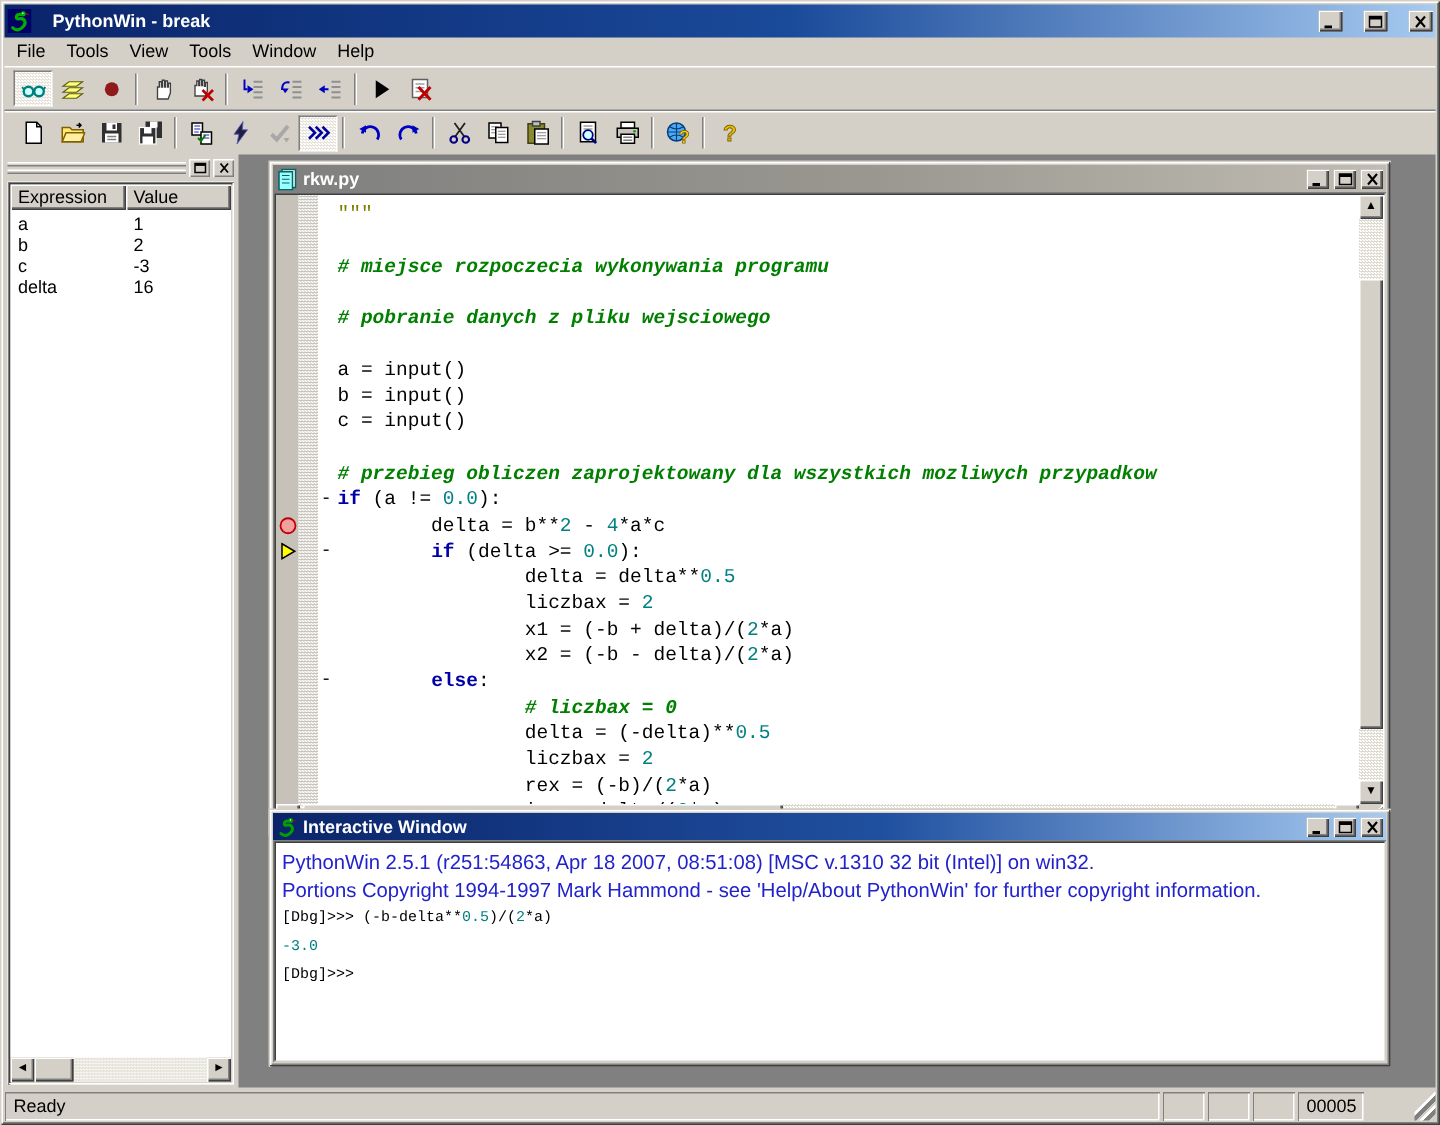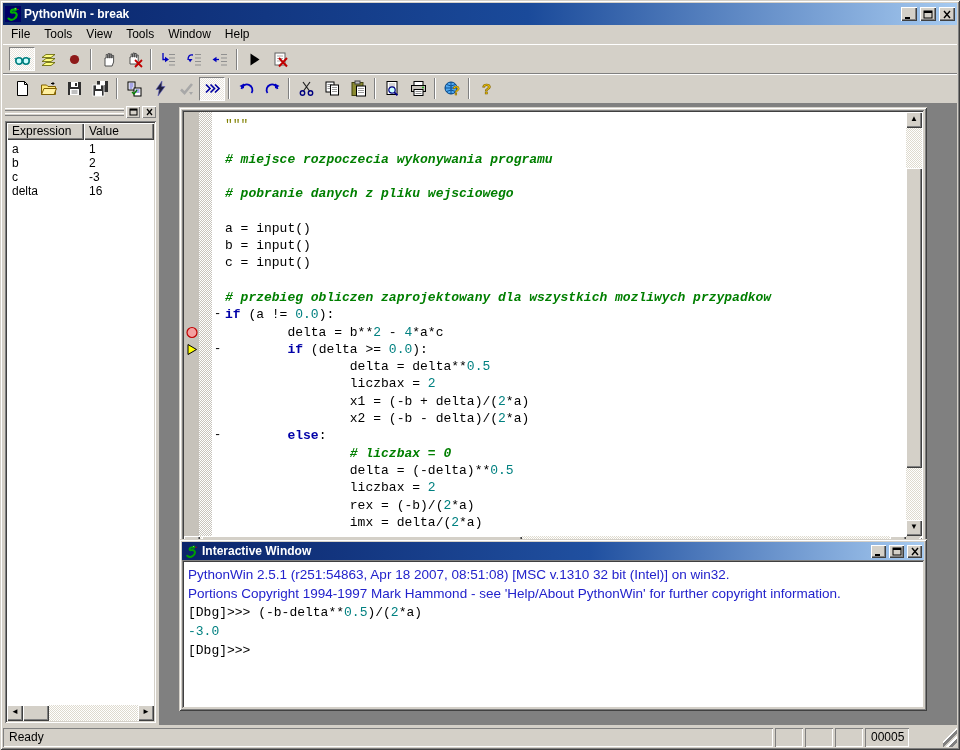--- a/index.html
+++ b/index.html
@@ -7,21 +7,21 @@
   #app{
     width:960px;height:750px;position:relative;background:#D4D0C8;
     font-family:"Liberation Sans",sans-serif;font-size:12px;color:#000;
     box-shadow: inset 1px 1px 0 #D4D0C8, inset -1px -1px 0 #404040,
                 inset 2px 2px 0 #fff, inset -2px -2px 0 #808080;
     padding:3px;display:flex;flex-direction:column;overflow:hidden;
   }
   
   .titlebar{height:22px;flex:0 0 22px;display:flex;align-items:center;
     background:linear-gradient(90deg,#0A246A 0%,#1A4A9A 55%,#A6CAF0 100%);
-    padding:0 2px;gap:3px;}
+    padding:0 2px;gap:14px;}
   .titlebar .ttext{color:#fff;font-weight:bold;font-size:12px;flex:1;white-space:nowrap;}
   .capbtn{width:16px;height:14px;background:#D4D0C8;display:flex;align-items:center;justify-content:center;
     box-shadow: inset 1px 1px 0 #fff, inset -1px -1px 0 #404040, inset -2px -2px 0 #808080;flex:0 0 16px;}
   .capbtn svg{width:10px;height:9px;display:block;}
   .appicon{width:16px;height:16px;flex:0 0 16px;}
   .appicon svg{width:16px;height:16px;display:block;}
   
   .menubar{height:19px;flex:0 0 19px;display:flex;align-items:center;padding-left:1px;
     border-bottom:1px solid #D4D0C8;}
   .menu-item{padding:2px 7px;cursor:default;}
@@ -97,21 +97,21 @@
   .vscroll{width:16px;flex:0 0 16px;display:flex;flex-direction:column;}
   .vscroll .sbtrack{flex:1;}
   .hscroll-row{flex:0 0 16px;display:flex;}
   .sizegrip{width:16px;height:16px;flex:0 0 16px;background:#D4D0C8;
     background-image:linear-gradient(135deg,transparent 0 50%,#fff 50% 56%,#808080 56% 68%,transparent 68% 75%,#fff 75% 81%,#808080 81% 93%,transparent 93%);}
   
   .iw-body{flex:1;background:#fff;min-height:0;overflow:hidden;padding:5px 2px 0 6px;
     box-shadow: inset 1px 1px 0 #808080, inset -1px -1px 0 #D4D0C8, inset 2px 2px 0 #404040;}
   .iw-line{line-height:19px;white-space:pre;}
   .iw-line.banner{font-family:"Liberation Sans",sans-serif;font-size:13.5px;color:#2222CC;}
-  .iw-line.mono{font-family:"Liberation Mono",monospace;font-size:13px;}
+  .iw-line.mono{font-family:"Liberation Mono",monospace;font-size:10px;}
   
   .statusbar{height:22px;flex:0 0 22px;display:flex;align-items:stretch;gap:2px;padding-top:3px;}
   .pane{box-shadow: inset 1px 1px 0 #808080, inset -1px -1px 0 #fff;padding:1px 6px;line-height:16px;}
   .pane.msg{flex:1;}
   .pane.sm{width:28px;flex:0 0 28px;}
   .pane.num1{width:44px;flex:0 0 44px;}
   .pane.num2{width:30px;flex:0 0 30px;padding:1px 3px;margin-top:33px;}
   .sgrip{width:14px;flex:0 0 14px;
     background-image:linear-gradient(135deg,transparent 0 40%,#fff 40% 48%,#808080 48% 60%,transparent 60% 66%,#fff 66% 74%,#808080 74% 86%,transparent 86%);}
 </style>
@@ -462,20 +462,46 @@
               <div class="sbthumb" style="left:0;top:0;bottom:0;width:26px;"></div>
             </div>
           <div class="sbbtn">►</div>
         </div>
       </div>
     </div>
 
     <div class="mdi">
 
       <div class="child-win" style="left:20px;top:4px;width:748px;height:450px;">
+        <div class="child-title inactive">
+          <span class="doc-icon">
+              <svg viewBox="0 0 15 15">
+                <rect x="4" y="1" width="9" height="12" fill="#fff" stroke="#006666"></rect>
+                <rect x="2" y="2.5" width="9" height="12" fill="#9FF" stroke="#006666"></rect>
+                <path d="M4 5 h5 M4 7.5 h5 M4 10 h5" stroke="#006666" stroke-width="0.8"></path>
+              </svg>
+            </span>
+          <span class="ttext">rkw.py</span>
+          <span class="capbtn">
+              <svg viewBox="0 0 10 9">
+                <rect x="1" y="7" width="5" height="2" fill="#000"></rect>
+              </svg>
+            </span>
+          <span class="capbtn">
+              <svg viewBox="0 0 10 9">
+                <rect x="1" y="1" width="8" height="7" fill="none" stroke="#000"></rect>
+                <rect x="1" y="1" width="8" height="2" fill="#000"></rect>
+              </svg>
+            </span>
+          <span class="capbtn">
+              <svg viewBox="0 0 10 9">
+                <path d="M2 1 L8 8 M8 1 L2 8" stroke="#000" stroke-width="1.4"></path>
+              </svg>
+            </span>
+        </div>
         <div class="editor-wrap">
           <div class="editor-row">
             <div class="gutter" id="gutter">
                 <div class="gcell"></div>
                 <div class="gcell"></div>
                 <div class="gcell"></div>
                 <div class="gcell"></div>
                 <div class="gcell"></div>
                 <div class="gcell"></div>
                 <div class="gcell"></div>

